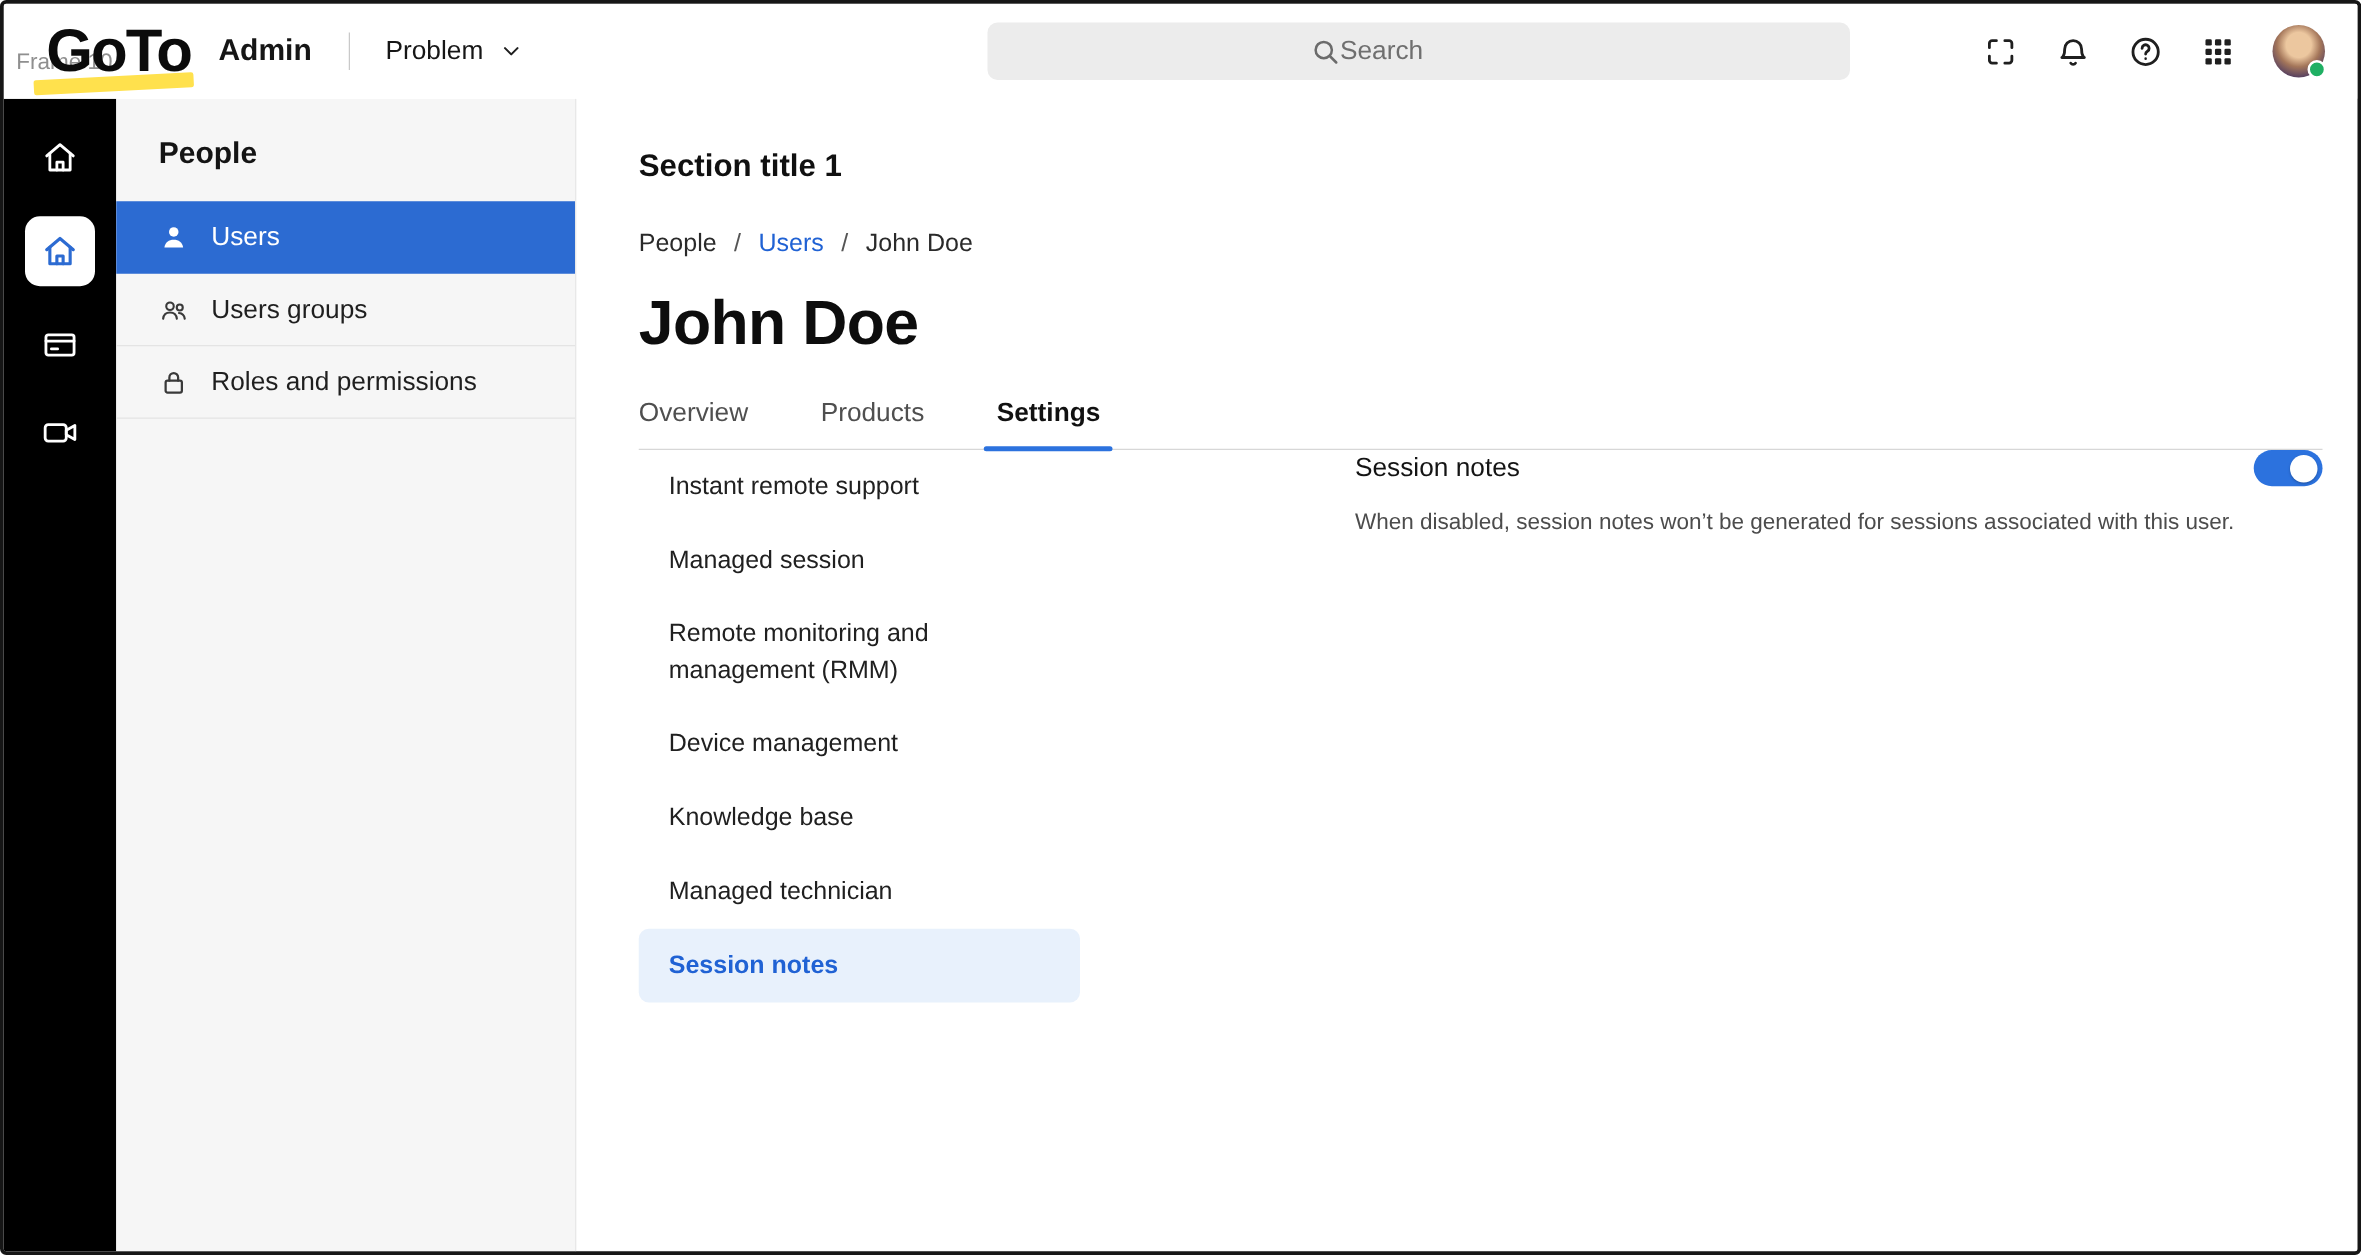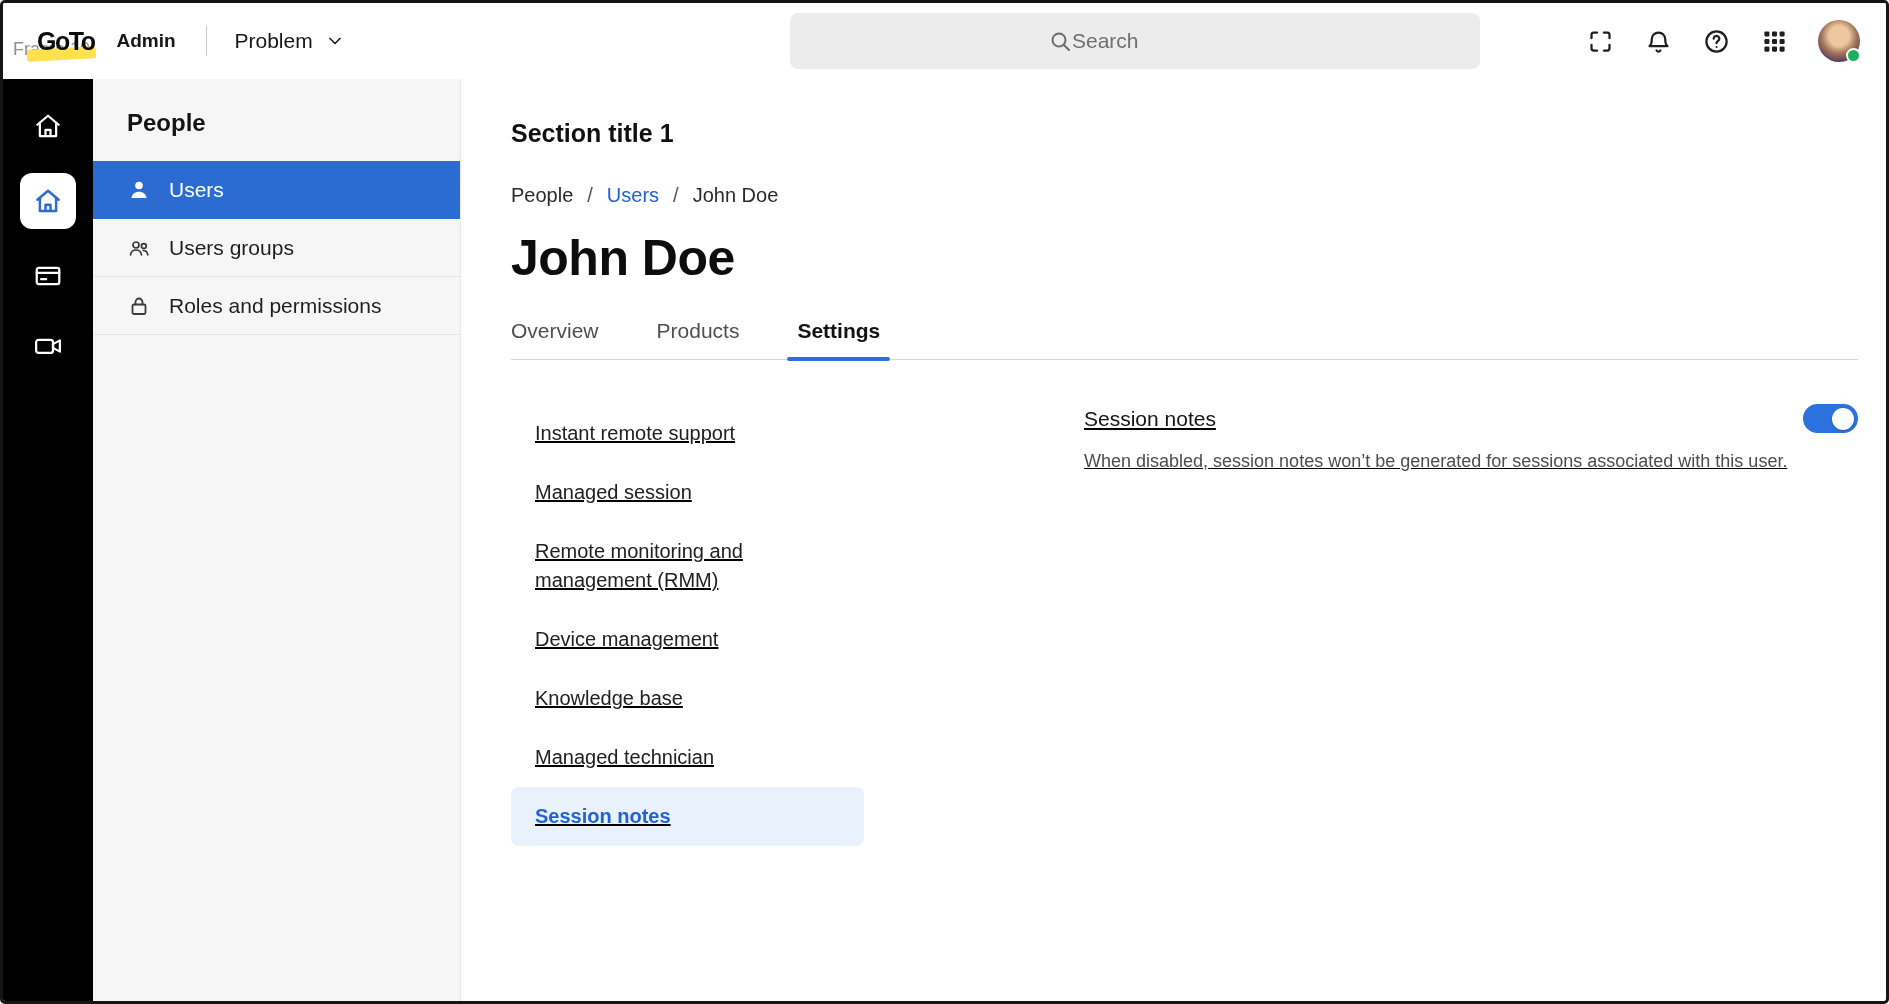--- a/index.html
+++ b/index.html
@@ -13,28 +13,28 @@
   html,body{width:1889px;height:1004px;}
   body{font-family:"Liberation Sans",sans-serif;background:#fff;}
   button{font-family:inherit;}
 
   .app{width:1889px;height:1004px;border:3px solid #161616;border-radius:5px;background:#fff;overflow:hidden;display:flex;flex-direction:column;}
 
   
   .topbar{flex:0 0 76px;height:76px;display:flex;align-items:center;background:#fff;position:relative;padding-right:26px;}
   .frame-label{position:absolute;left:10px;top:36px;font-size:18px;color:#8f8f8f;z-index:0;}
   .brand{display:flex;align-items:center;margin-left:30px;position:relative;z-index:1;}
-  .logo{font-size:25px;font-weight:800;letter-spacing:-1.5px;color:#0b0b0b;position:relative;padding:0 4px;}
+  .logo{font-size:48px;font-weight:800;letter-spacing:-1.5px;color:#0b0b0b;position:relative;padding:0 4px;}
   .logo::after{content:"";position:absolute;left:-6px;right:2px;bottom:-4px;height:12px;background:var(--yellow);transform:rotate(-3deg);border-radius:2px;z-index:-1;}
-  .app-name{font-size:19px;font-weight:700;margin-left:18px;color:#161616;}
+  .app-name{font-size:24px;font-weight:700;margin-left:18px;color:#161616;}
   .vdiv{width:1px;height:30px;background:#c9c9c9;margin:0 28px 0 30px;}
   .submenu{display:flex;align-items:center;gap:12px;background:none;border:none;font-size:21px;color:#161616;cursor:pointer;}
   .submenu svg{width:20px;height:20px;}
 
-  .search{margin-left:auto;width:690px;height:56px;background:#ececec;border-radius:8px;display:flex;align-items:center;justify-content:center;gap:0;cursor:text;}
+  .search{margin-left:auto;width:690px;height:46px;background:#ececec;border-radius:8px;display:flex;align-items:center;justify-content:center;gap:0;cursor:text;}
   .search svg{width:24px;height:24px;}
   .search input{border:none;background:transparent;outline:none;font-size:21px;width:150px;color:#333;}
   .search input::placeholder{color:#6f6f6f;}
 
   .top-icons{display:flex;align-items:center;gap:26px;margin-left:104px;}
   .icon-btn{background:none;border:none;width:32px;height:32px;display:flex;align-items:center;justify-content:center;cursor:pointer;padding:0;}
   .icon-btn svg{width:27px;height:27px;}
   .avatar{position:relative;width:42px;height:42px;border:none;background:none;padding:0;cursor:pointer;margin-left:2px;}
   .avatar-img{display:block;width:42px;height:42px;border-radius:50%;
     background:radial-gradient(circle at 50% 38%, #ecc79f 0 30%, #a4765a 52%, #564060 78%, #2f2b3a 100%);}
@@ -60,21 +60,21 @@
   .breadcrumb .sep{color:#555;}
   .breadcrumb .link{color:var(--link);cursor:pointer;}
   .breadcrumb .crumb{cursor:default;}
   .page-title{margin-top:22px;font-size:50px;font-weight:800;letter-spacing:-0.5px;color:#0d0d0d;}
 
   .tabs{display:flex;margin-top:32px;border-bottom:1px solid #d7d7d7;}
   .tab{font-size:21px;color:#4f4f4f;padding:0 0 16px;margin-right:58px;cursor:pointer;position:relative;background:none;border:none;}
   .tab.active{color:#111;font-weight:700;}
   .tab.active::after{content:"";position:absolute;left:-10px;right:-10px;bottom:-2px;height:4px;border-radius:3px;background:var(--toggle);}
 
-  .content{display:flex;margin-top:44px;text-decoration:underline;}
+  .content{display:flex;}
   .settings-nav{width:353px;flex:0 0 353px;display:flex;flex-direction:column;}
   .nav-item{font-size:20px;color:#202020;padding:15px 24px;border-radius:8px;line-height:1.45;cursor:pointer;}
   .nav-item.selected{background:var(--sel-bg);color:var(--link);font-weight:700;}
 
   .panel{flex:1;margin-left:220px;}
   .panel-row{display:flex;align-items:center;justify-content:space-between;}
   .panel-title{font-size:21px;color:#141414;}
   .toggle{width:55px;height:29px;border-radius:15px;background:var(--toggle);border:none;position:relative;cursor:pointer;flex:0 0 55px;}
   .toggle .knob{position:absolute;top:3.5px;right:4px;width:22px;height:22px;background:#fff;border-radius:50%;box-shadow:0 1px 2px rgba(0,0,0,.25);}
   .panel-desc{margin-top:18px;font-size:18px;color:#4c4c4c;}

